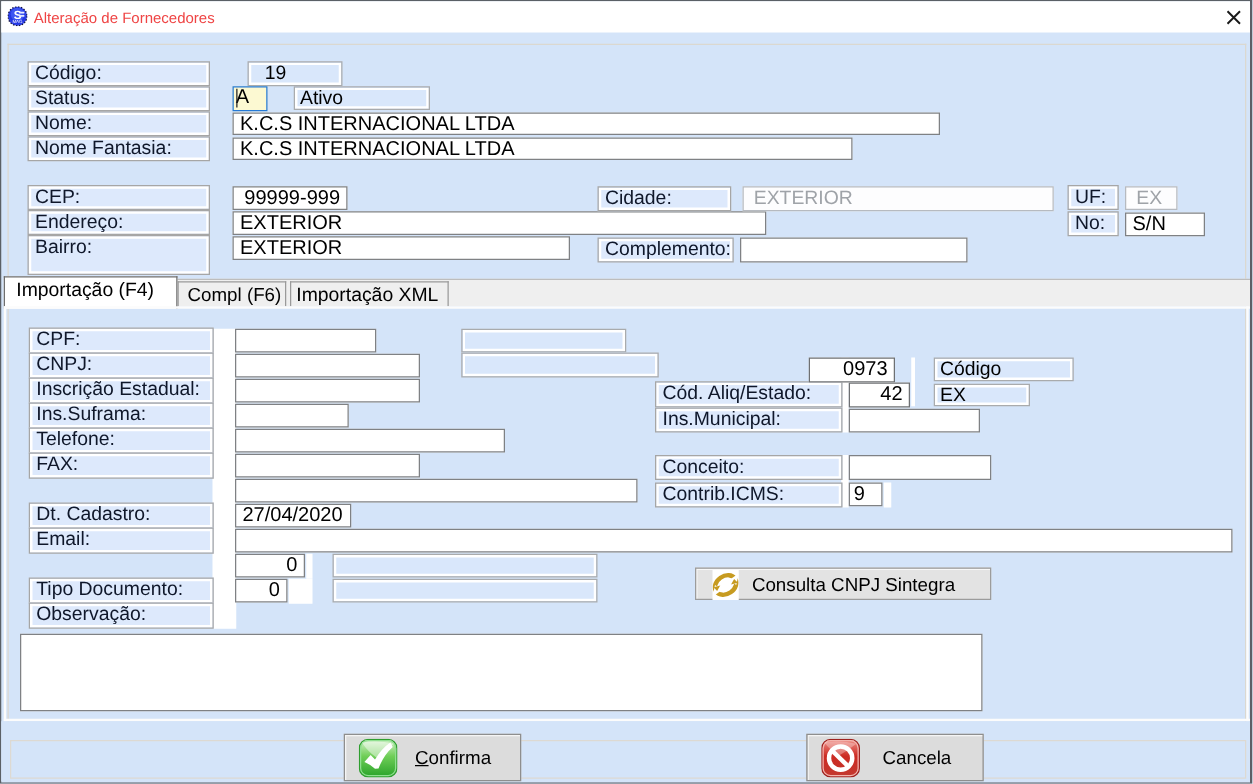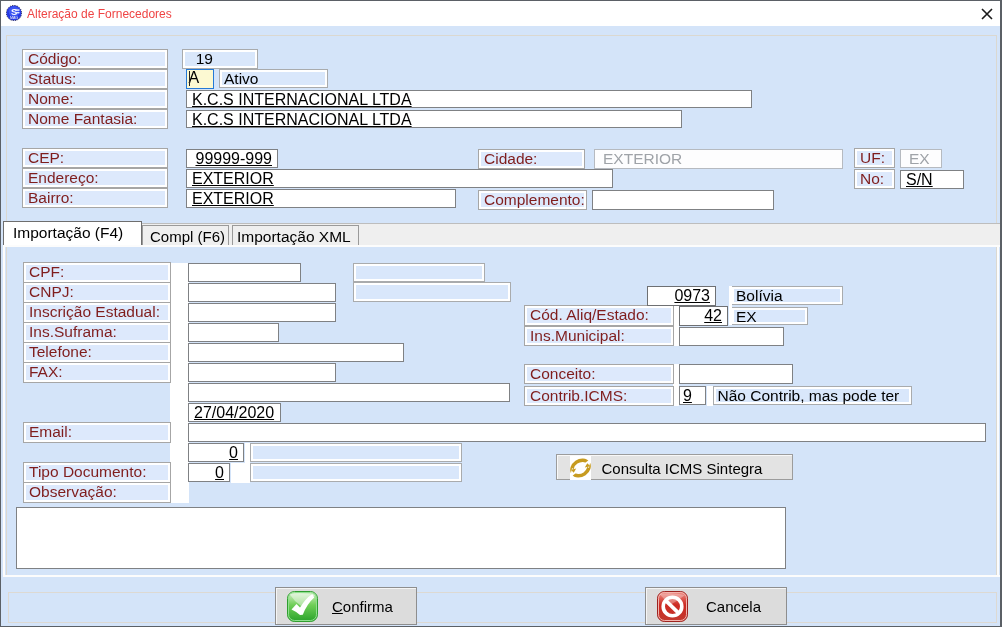--- a/index.html
+++ b/index.html
@@ -11,33 +11,33 @@
   border:1px solid #5b6066;
   border-right-width:2px; border-bottom-width:2px;
 }
 #titlebar {
   position:absolute; left:0; top:0; width:999px; height:25px; background:#ffffff;
 }
 #title { position:absolute; left:26px; top:6px; font-size:12px; color:#ef4444; }
 .lbl {
   position:absolute; background:#dde9fc; border:1px solid #a6a6a6;
   box-shadow: inset 0 0 0 2px #ffffff;
-  font-size:15.5px; color:#7f1d1d; padding-left:5px; line-height:18px;
+  font-size:15.5px; color:#0f172a; padding-left:5px; line-height:18px;
   white-space:nowrap; overflow:hidden;
 }
 .inp {
   position:absolute; background:#ffffff; border:1px solid #7f8184;
   font-size:16px; color:#000; padding-left:5px; line-height:17px;
-  white-space:nowrap; overflow:hidden;text-decoration:underline;
+  white-space:nowrap; overflow:hidden;
 }
 .blu {
   position:absolute; background:#d9e7fb; border:1px solid #a9abad;
   box-shadow: inset 0 0 0 2px #ffffff;
   font-size:15.5px; color:#000; padding-left:4px; line-height:17px;
-  white-space:nowrap; overflow:hidden;
+  white-space:nowrap; overflow:hidden;margin-left:16px;
 }
 .dis {
   position:absolute; background:#fdfdfe; border:1px solid #b6bac0;
   font-size:15.5px; color:#9fa3a8; padding-left:8px; line-height:17px;
   white-space:nowrap; overflow:hidden;
 }
 .num { text-align:right; padding-right:5px; padding-left:0; }
 .line { position:absolute; background:#dbd8d0; }
 </style>
 </head>
@@ -72,21 +72,21 @@
   <div class="blu" style="left:181px;top:48px;width:76px;height:20px">
       <span style="position:absolute;left:0;width:30px;text-align:right">19</span>
     </div>
   <div style="position:absolute;left:185px;top:68px;width:28px;height:20px;background:#fcf9d2;border:1.5px solid #2579d6;font-size:16px;line-height:16px;padding-left:1.5px"><span style="position:absolute;left:1.5px;top:1px;width:1px;height:15px;background:#222"></span>A</div>
   <div class="blu" style="left:218px;top:68px;width:109px;height:19px">Ativo</div>
   <div class="inp" style="left:185px;top:88.5px;width:566px;height:18.5px">K.C.S INTERNACIONAL LTDA</div>
   <div class="inp" style="left:185px;top:108.5px;width:496px;height:18.5px">K.C.S INTERNACIONAL LTDA</div>
 
   <div class="lbl" style="left:21px;top:147px;width:146px;height:20px">CEP:</div>
   <div class="lbl" style="left:21px;top:167px;width:146px;height:20px">Endereço:</div>
-  <div class="lbl" style="left:21px;top:187px;width:146px;height:20px">Bairro:</div>
+  <div class="lbl" style="left:21px;top:187px;width:146px;height:32px">Bairro:</div>
   <div class="inp num" style="left:185px;top:148px;width:92px;height:19px">99999-999</div>
   <div class="inp" style="left:185px;top:168px;width:427px;height:19px">EXTERIOR</div>
   <div class="inp" style="left:185px;top:188px;width:270px;height:19px">EXTERIOR</div>
   <div class="lbl" style="left:477px;top:148px;width:107px;height:19.5px">Cidade:</div>
   <div class="dis" style="left:593px;top:148px;width:249px;height:19.5px">EXTERIOR</div>
   <div class="lbl" style="left:477px;top:189px;width:109px;height:19.5px">Complemento:</div>
   <div class="inp" style="left:591px;top:189px;width:182px;height:19.5px"></div>
   <div class="lbl" style="left:853px;top:147px;width:41px;height:20px">UF:</div>
   <div class="dis" style="left:899px;top:148px;width:42px;height:19px">EX</div>
   <div class="lbl" style="left:853px;top:168px;width:41px;height:20px">No:</div>
@@ -105,20 +105,21 @@
   <div style="position:absolute;left:169px;top:261.5px;width:18.5px;height:240.5px;background:#ffffff"></div>
   <div style="position:absolute;left:672px;top:284.5px;width:6px;height:60px;background:#ffffff"></div>
   <div style="position:absolute;left:672px;top:363px;width:6px;height:41.5px;background:#ffffff"></div>
 
   <div class="lbl" style="left:22px;top:261px;width:148px;height:21px">CPF:</div>
   <div class="lbl" style="left:22px;top:281px;width:148px;height:21px">CNPJ:</div>
   <div class="lbl" style="left:22px;top:301px;width:148px;height:21px">Inscrição Estadual:</div>
   <div class="lbl" style="left:22px;top:321px;width:148px;height:21px">Ins.Suframa:</div>
   <div class="lbl" style="left:22px;top:341px;width:148px;height:21px">Telefone:</div>
   <div class="lbl" style="left:22px;top:361px;width:148px;height:21px">FAX:</div>
+  <div class="lbl" style="left:22px;top:401px;width:148px;height:21px">Dt. Cadastro:</div>
   <div class="lbl" style="left:22px;top:421px;width:148px;height:21px">Email:</div>
   <div class="lbl" style="left:22px;top:461px;width:148px;height:21px">Tipo Documento:</div>
   <div class="lbl" style="left:22px;top:481px;width:148px;height:21px">Observação:</div>
 
   <div class="inp" style="left:187px;top:261.5px;width:113px;height:19px"></div>
   <div class="blu" style="left:351.5px;top:261.5px;width:132.5px;height:19.5px"></div>
   <div class="inp" style="left:187px;top:281.5px;width:148px;height:19px"></div>
   <div class="blu" style="left:351.5px;top:281px;width:158.5px;height:20px"></div>
   <div class="inp" style="left:187px;top:301.5px;width:148px;height:19px"></div>
   <div class="inp" style="left:187px;top:321.5px;width:91px;height:19px"></div>
@@ -128,47 +129,46 @@
   <div class="inp" style="left:187px;top:401.5px;width:93px;height:19px">27/04/2020</div>
   <div class="inp" style="left:187px;top:421.5px;width:798px;height:19px"></div>
   <div class="inp num" style="left:187px;top:441.5px;width:56px;height:19px">0</div>
   <div class="blu" style="left:248.5px;top:441.5px;width:212.5px;height:19px"></div>
   <div class="inp num" style="left:187px;top:461.5px;width:42px;height:19px">0</div>
   <div class="blu" style="left:248.5px;top:461.5px;width:212.5px;height:19px"></div>
 
   <div class="lbl" style="left:523px;top:304px;width:150px;height:21px">Cód. Aliq/Estado:</div>
   <div class="lbl" style="left:523px;top:325px;width:150px;height:20px">Ins.Municipal:</div>
   <div class="inp num" style="left:646px;top:284.5px;width:69px;height:20px;border-color:#6e7073">0973</div>
-  <div class="blu" style="left:730px;top:285px;width:112px;height:18.5px">Bolívia</div>
+  <div class="blu" style="left:730px;top:285px;width:112px;height:18.5px">Código</div>
   <div class="inp num" style="left:678px;top:304.5px;width:49px;height:20px;border-color:#6e7073">42</div>
   <div class="blu" style="left:730px;top:305.5px;width:77px;height:18.5px">EX</div>
   <div class="inp" style="left:678px;top:325.5px;width:105px;height:19px"></div>
   <div class="lbl" style="left:523px;top:363px;width:150px;height:19.5px">Conceito:</div>
   <div class="lbl" style="left:523px;top:385px;width:150px;height:19.5px">Contrib.ICMS:</div>
   <div class="inp" style="left:678px;top:363px;width:113.5px;height:19.5px"></div>
   <div class="inp" style="left:678px;top:385px;width:27px;height:19px;padding-left:3px">9</div>
-  <div class="blu" style="left:711.5px;top:385px;width:199.5px;height:19px">Não Contrib, mas pode ter</div>
 
   <div style="position:absolute;left:706px;top:385px;width:5.5px;height:19.5px;background:#ffffff"></div>
   <div style="position:absolute;left:727.5px;top:285px;width:3px;height:39px;background:#ffffff"></div>
   <div style="position:absolute;left:243.5px;top:441.5px;width:5px;height:20px;background:#ffffff"></div>
   <div style="position:absolute;left:229.5px;top:461.5px;width:19px;height:20px;background:#ffffff"></div>
 
   <div style="position:absolute;left:554.5px;top:453px;width:237px;height:26px;background:#e3e3e3;border:1px solid #9c9c9c;box-shadow:inset 1px 1px 0 #f8f8f8">
     <div style="position:absolute;left:13px;top:1px;width:21px;height:24px;background:#ffffff"></div>
     <svg style="position:absolute;left:13px;top:1px" width="21" height="24" viewBox="0 0 21 24">
       <g transform="rotate(-35 10.5 12)">
         <ellipse cx="10.5" cy="12" rx="9.2" ry="7.1" fill="none" stroke="#c79b20" stroke-width="3.5"></ellipse>
       </g>
       <path d="M 13.5 8 L 21 2.5 L 19 12 Z" fill="#ffffff"></path>
       <path d="M 7.5 16 L 0 21.5 L 2 12 Z" fill="#ffffff"></path>
       <path d="M 17.3 7.2 L 20.3 10.2 L 14.8 11.6 Z" fill="#c79b20"></path>
       <path d="M 3.7 16.8 L 0.9 13.8 L 6.2 12.4 Z" fill="#c79b20"></path>
     </svg>
-    <div style="position:absolute;left:45px;top:5px;font-size:15px">Consulta ICMS Sintegra</div>
+    <div style="position:absolute;left:45px;top:5px;font-size:15px">Consulta CNPJ Sintegra</div>
   </div>
 
   <div class="inp" style="left:15px;top:506px;width:770px;height:62px"></div>
 
   <div style="position:absolute;left:0;top:576px;width:999px;height:49px;background:#d4e4f9"></div>
   <div style="position:absolute;left:7px;top:591px;width:989px;height:31px;border:1px solid #ddd9d2"></div>
 
   <div style="position:absolute;left:274px;top:585.5px;width:141.5px;height:38px;background:#dcdcdc;border:1px solid #8e8e8e;box-shadow:inset 1px 1px 0 #f5f5f5">
     <svg style="position:absolute;left:11px;top:3px" width="31" height="31" viewBox="0 0 31 31">
       <defs>

